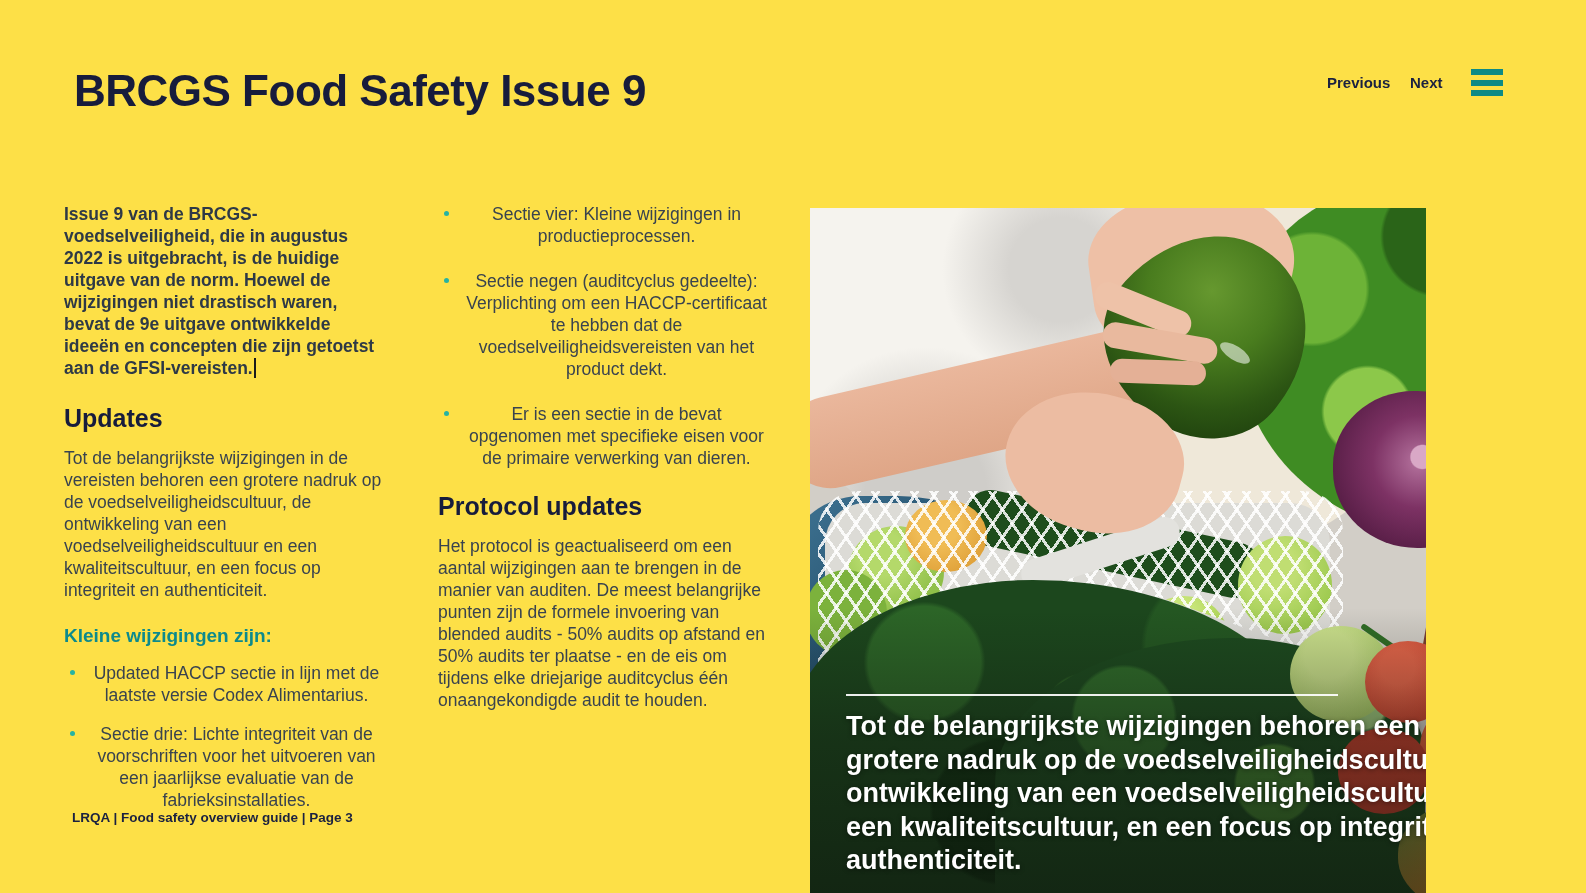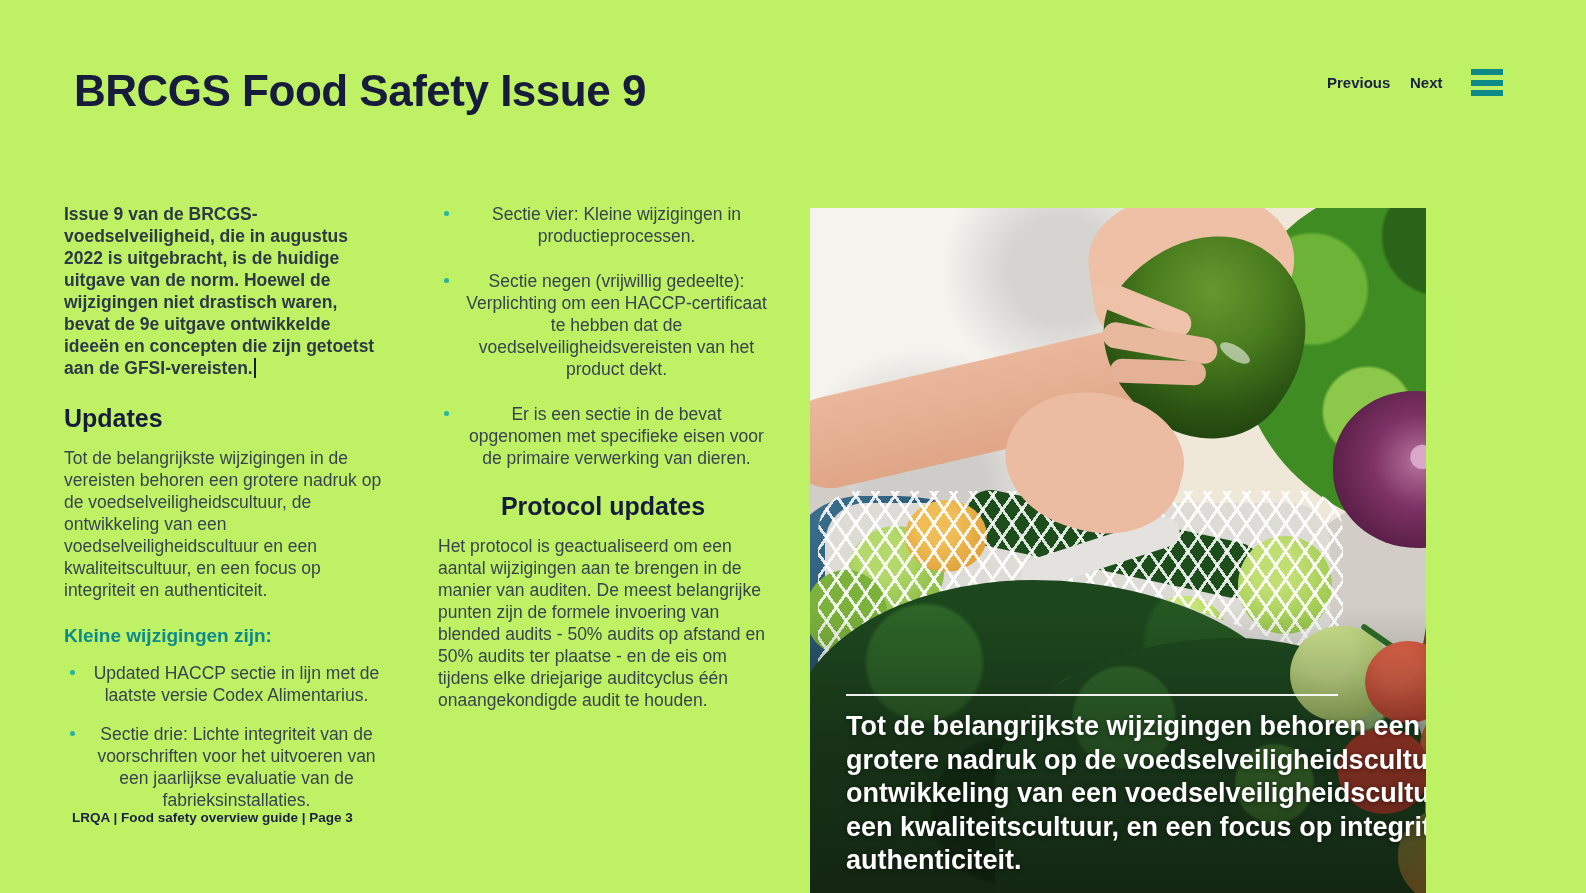--- a/index.html
+++ b/index.html
@@ -1,17 +1,17 @@
 <!DOCTYPE html>
 <html><head>
 <meta charset="utf-8">
 <style>
   html,body{margin:0;padding:0;background:#ffffff;}
   body{width:1586px;height:893px;overflow:hidden;font-family:"Liberation Sans",sans-serif;}
-  .page{position:relative;width:1586px;height:893px;background:#bef264;}
+  .page{position:relative;width:1586px;height:893px;background:#fde047;}
 
   
   .title{position:absolute;left:74px;top:66px;margin:0;font-size:44px;font-weight:700;
          color:#171c3c;letter-spacing:-0.5px;}
   .nav-btn{position:absolute;top:74px;background:none;border:none;padding:0;cursor:pointer;
            font-family:"Liberation Sans",sans-serif;font-size:15px;font-weight:700;color:#1b2140;}
   .nav-prev{left:1327px;}
   .nav-next{left:1410px;}
   .menu-btn{position:absolute;left:1471px;top:69px;width:32px;height:27px;background:none;border:none;
             padding:0;cursor:pointer;display:flex;flex-direction:column;justify-content:space-between;}
@@ -143,24 +143,24 @@
     <h3 class="teal">Kleine wijzigingen zijn:</h3>
     <ul class="blts">
       <li><span class="dot"></span><span>Updated HACCP sectie in lijn met de laatste versie Codex Alimentarius.</span></li>
       <li><span class="dot"></span><span>Sectie drie: Lichte integriteit van de voorschriften voor het uitvoeren van een jaarlijkse evaluatie van de fabrieksinstallaties.</span></li>
     </ul>
   </div>
 
   <div class="col col-mid">
     <ul class="blts">
       <li><span class="dot"></span><span>Sectie vier: Kleine wijzigingen in productieprocessen.</span></li>
-      <li><span class="dot"></span><span>Sectie negen (vrijwillig gedeelte): Verplichting om een HACCP-certificaat te hebben dat de voedselveiligheidsvereisten van het product dekt.</span></li>
+      <li><span class="dot"></span><span>Sectie negen (auditcyclus gedeelte): Verplichting om een HACCP-certificaat te hebben dat de voedselveiligheidsvereisten van het product dekt.</span></li>
       <li><span class="dot"></span><span>Er is een sectie in de bevat opgenomen met specifieke eisen voor de primaire verwerking van dieren.</span></li>
     </ul>
-    <h2 class="sec" style="margin-top:19px;text-align:center;">Protocol updates</h2>
+    <h2 class="sec" style="margin-top:19px;">Protocol updates</h2>
     <p>Het protocol is geactualiseerd om een aantal wijzigingen aan te brengen in de manier van auditen. De meest belangrijke punten zijn de formele invoering van blended audits - 50% audits op afstand en 50% audits ter plaatse - en de eis om tijdens elke driejarige auditcyclus één onaangekondigde audit te houden.</p>
   </div>
 
   <div class="footer">LRQA | Food safety overview guide | Page 3</div>
 
   <div class="photo">
     <div class="ph-cream"></div>
     <div class="ph-lettuce"></div>
     <div class="ph-kale"></div>
     <div class="ph-cloth"></div>

